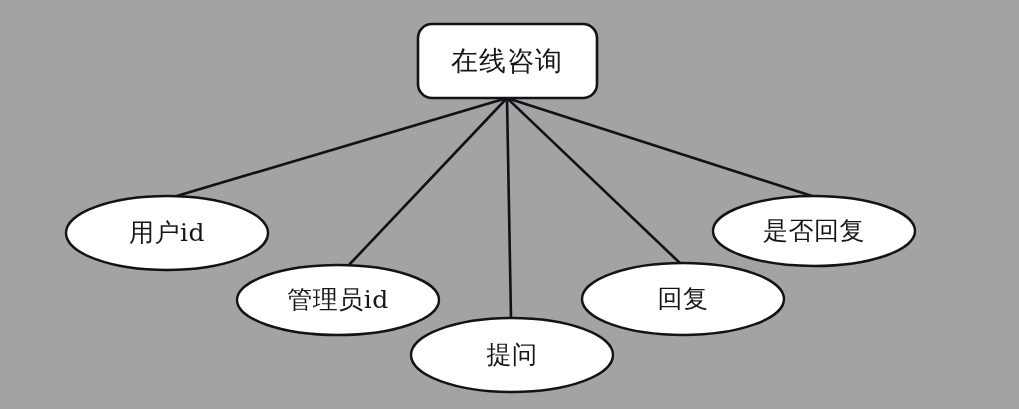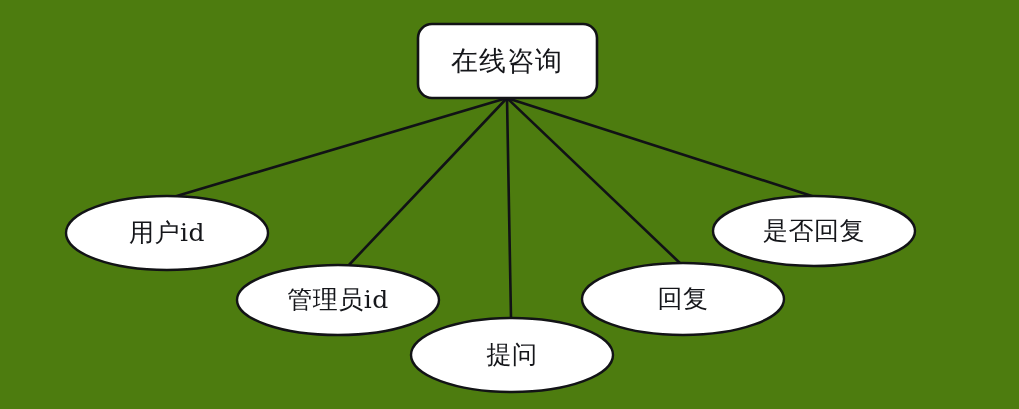--- a/index.html
+++ b/index.html
@@ -4,21 +4,21 @@
 <style>
   html, body {
     margin: 0;
     padding: 0;
     background: #ffffff;
   }
   #diagram-root {
     position: relative;
     width: 1019px;
     height: 409px;
-    background: #4d7c0f;
+    background: #a3a3a3;
     overflow: hidden;
     font-family: "DejaVu Serif", "Liberation Serif", serif;
   }
   #er-svg {
     position: absolute;
     top: 0;
     left: 0;
     width: 1019px;
     height: 409px;
   }

